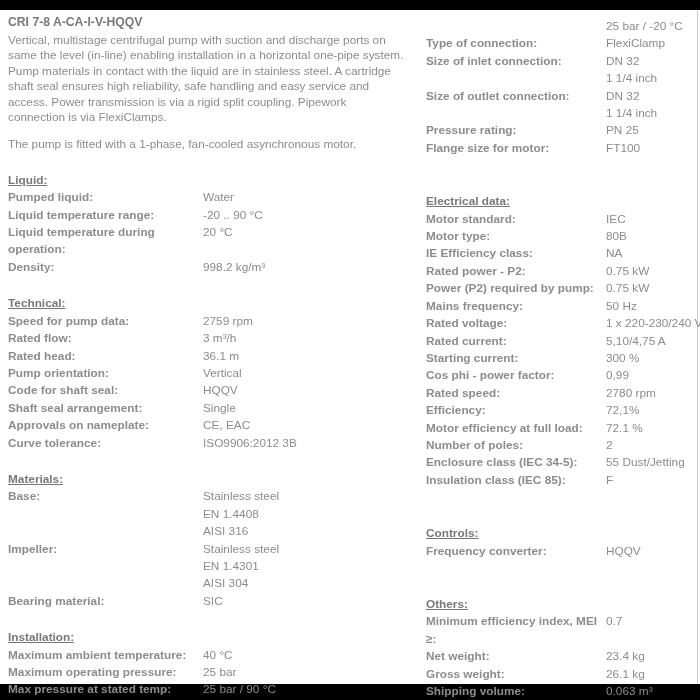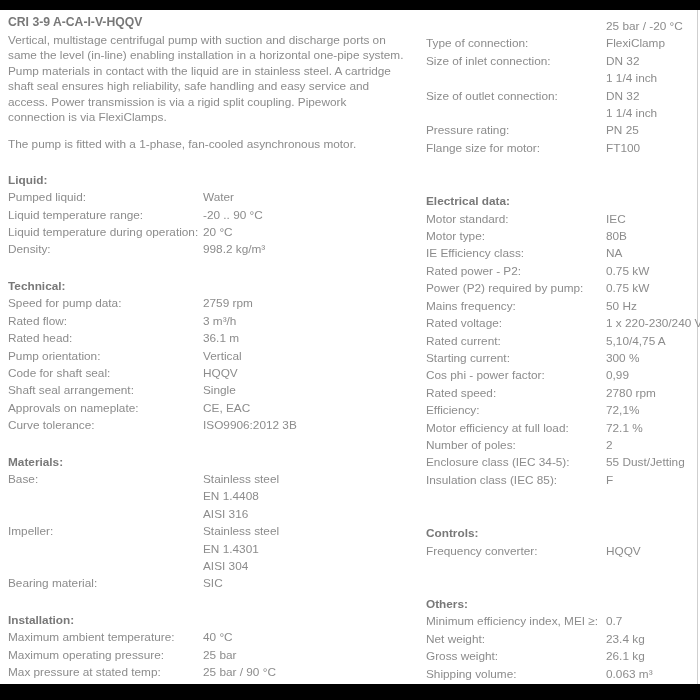--- a/index.html
+++ b/index.html
@@ -27,37 +27,37 @@
   }
   .description { margin: 2px 0 0 0; line-height: 15.4px; }
   .motor-note  { margin: 12px 0 0 0; line-height: 15.4px; }
 
   .section { margin-top: 19px; }
   .col-right .section { margin-top: 36px; }
   .section.no-heading { margin-top: 8px; }
   .section-heading {
     font-size: 11.8px; font-weight: bold;
     color: var(--heading-text, #787878);
-    line-height: 17.4px; margin: 0;
+    line-height: 17.4px; margin: 0; text-decoration: underline;
   }
   .row { display: flex; line-height: 17.4px; }
   .row .label { flex: 0 0 auto; }
-  .col-left  .row .label { width: 195px; }
-  .col-right .row .label { width: 180px; }
+  .col-left  .row .label { width: 195px; font-weight: bold; }
+  .col-right .row .label { width: 180px; font-weight: bold; }
   .row .value { flex: 1 1 auto; min-width: 0; }
 </style>
 </head>
 <body>
 
 <div class="bar bar-top"></div>
 <div class="bar bar-bottom"></div>
 <div class="right-border"></div>
 
 <div class="col col-left">
-  <h1 class="page-title">CRI 3-9 A-CA-I-V-HQQV</h1>
+  <h1 class="page-title">CRI 7-8 A-CA-I-V-HQQV</h1>
   <p class="description">Vertical, multistage centrifugal pump with suction and discharge ports on same the level (in-line) enabling installation in a horizontal one-pipe system. Pump materials in contact with the liquid are in stainless steel. A cartridge shaft seal ensures high reliability, safe handling and easy service and access. Power transmission is via a rigid split coupling. Pipework connection is via FlexiClamps.</p>
   <p class="motor-note">The pump is fitted with a 1-phase, fan-cooled asynchronous motor.</p>
   <div class="sections" id="left-sections">
       <section class="section">
     <h2 class="section-heading">Liquid:</h2>
     <div class="rows">
           <div class="row">
     <span class="label">Pumped liquid:</span>
     <span class="value">
               <div>Water</div>

